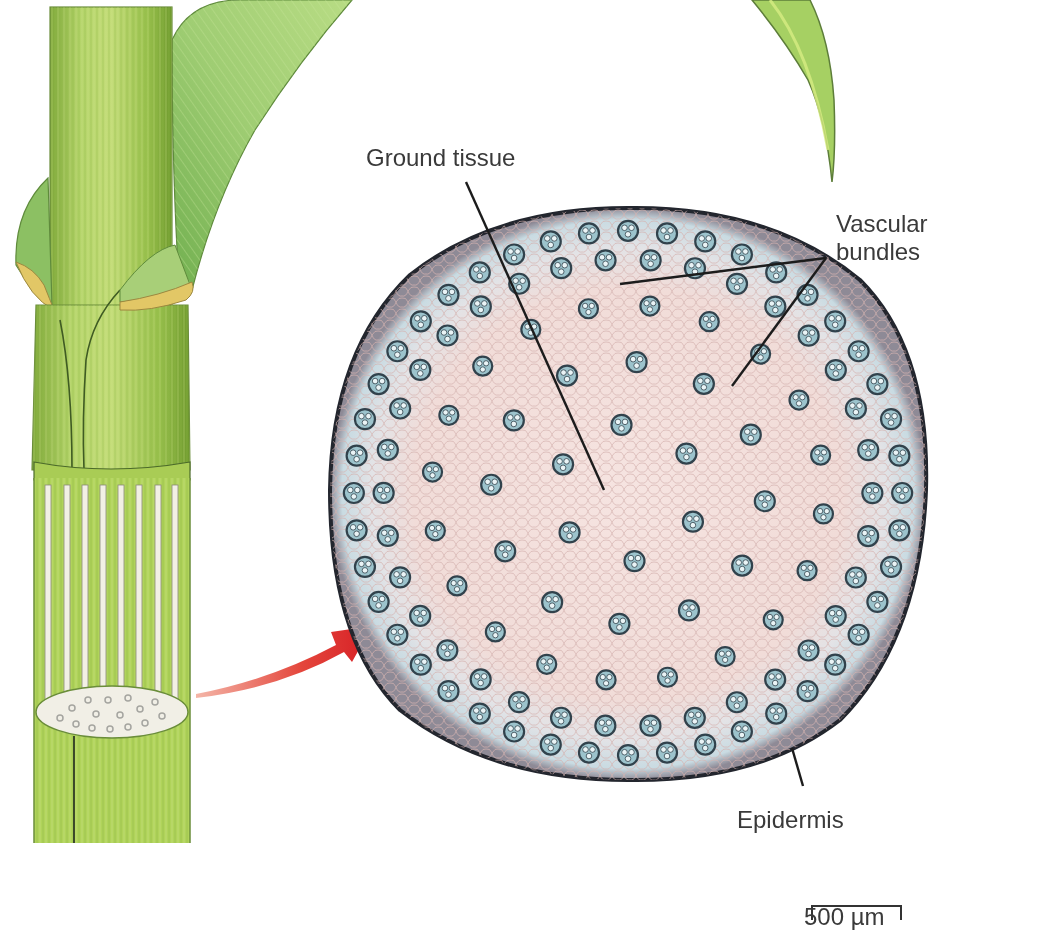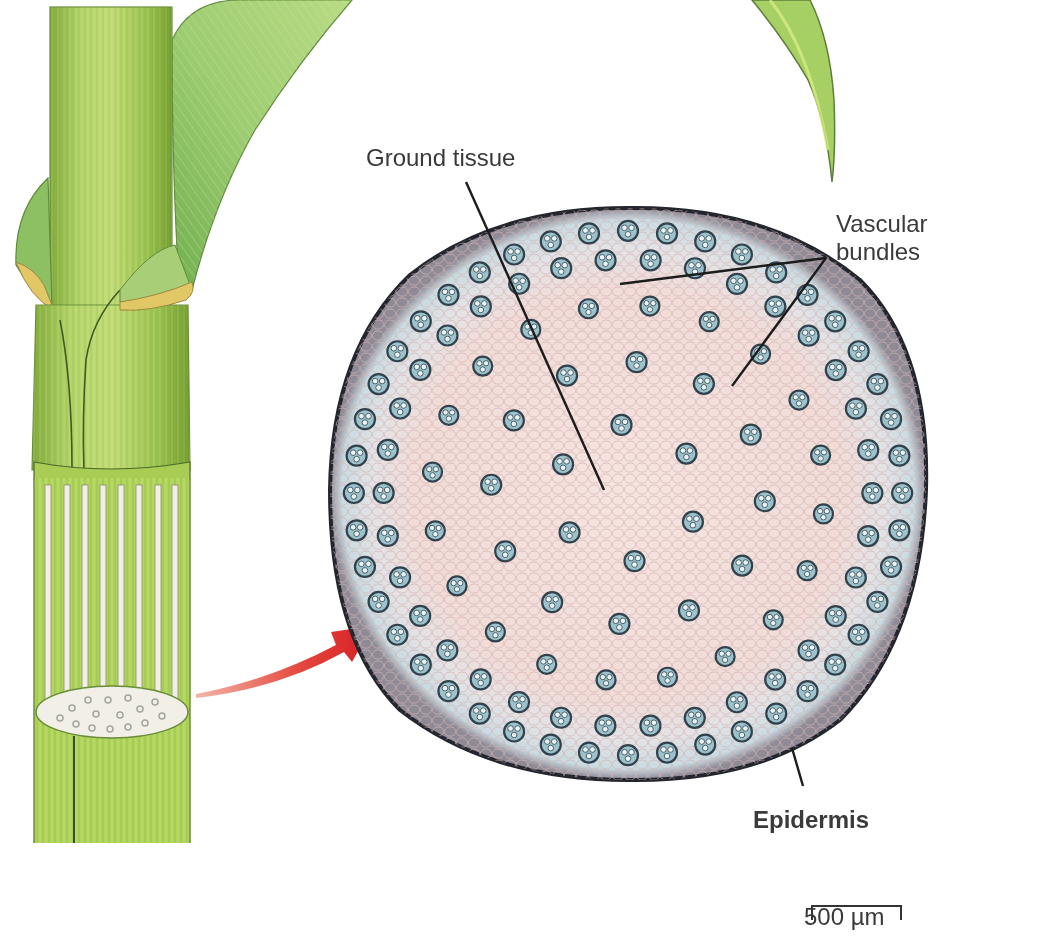--- a/index.html
+++ b/index.html
@@ -8,21 +8,21 @@
     .label {
       position: absolute;
       font-family: "Liberation Sans", "DejaVu Sans", sans-serif;
       font-size: 24px;
       color: #3a3a3a;
       line-height: 28px;
       white-space: nowrap;
     }
     #lbl-ground { left: 366px; top: 144px; }
     #lbl-vascular { left: 836px; top: 210px; }
-    #lbl-epidermis { left: 753px; top: 806px; font-weight: bold; }
+    #lbl-epidermis { left: 737px; top: 806px; }
     #lbl-scale { left: 804px; top: 864px; margin-top: 39px; }
   </style>
 </head>
 <body>
 
 <div id="stage">
   <svg id="art" width="1040" height="944" viewBox="0 0 1040 944" xmlns="http://www.w3.org/2000/svg">
     <defs>
       <linearGradient id="stemGrad" x1="0" x2="1" y1="0" y2="0">
         <stop offset="0" stop-color="#7fa83a"></stop>

